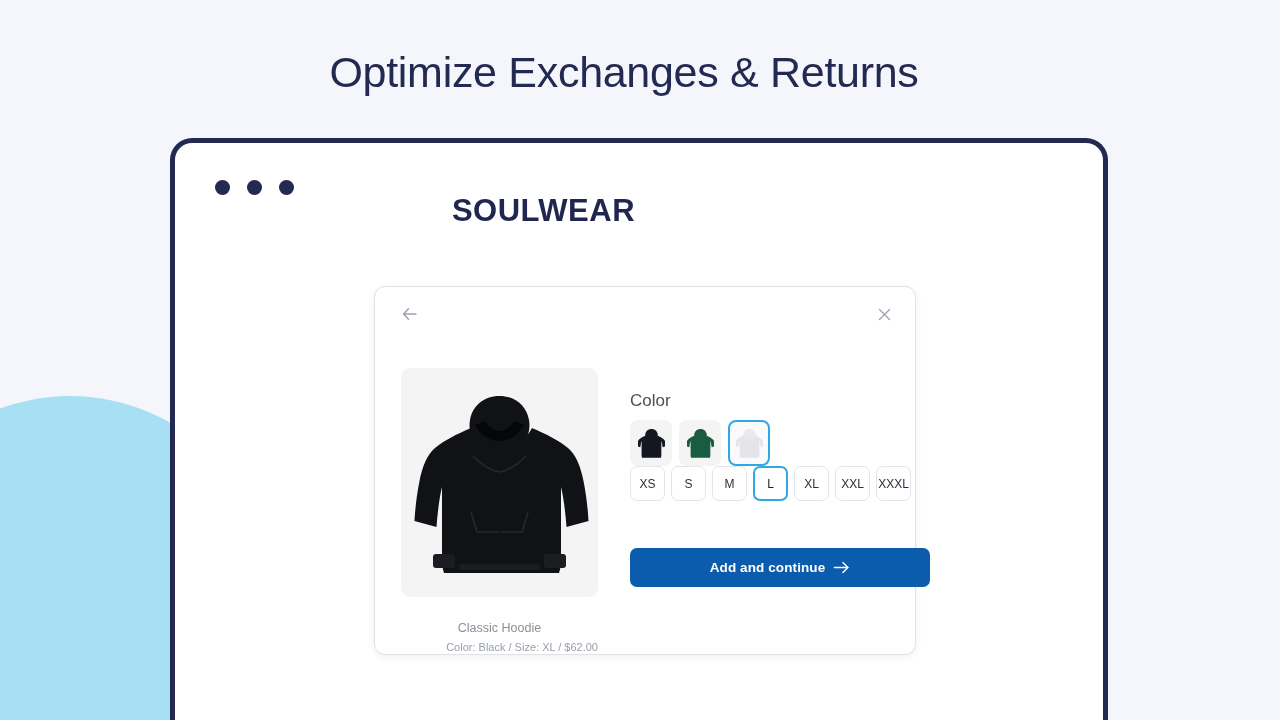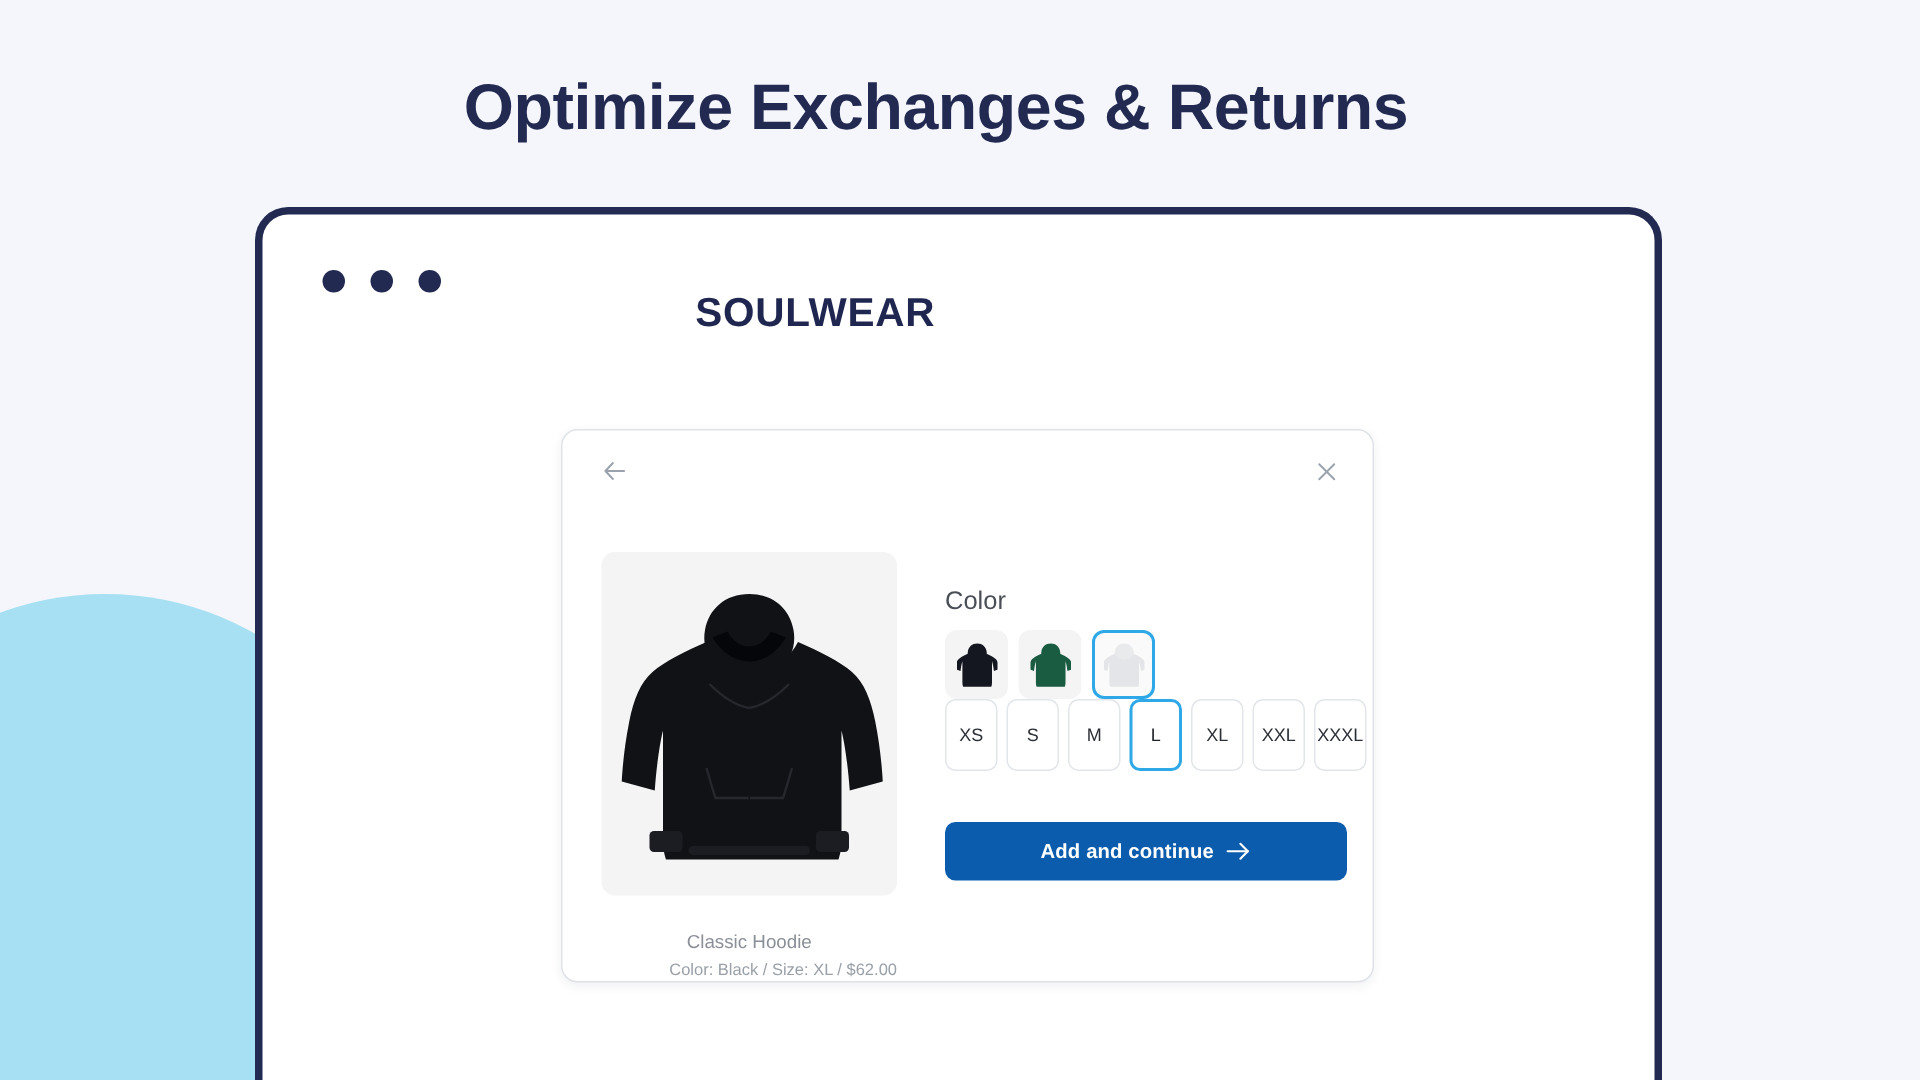--- a/index.html
+++ b/index.html
@@ -26,21 +26,21 @@
   }
 
   
   .page-title {
     position: absolute;
     top: 48px;
     left: 0;
     width: 1248px;
     text-align: center;
     font-size: 43px;
-    font-weight: 700;
+    font-weight: 400;
     letter-spacing: -0.3px;
     color: #232a52;
     z-index: 3;
   }
 
   
   .browser {
     position: absolute;
     left: 170px;
     top: 138px;
@@ -67,21 +67,21 @@
     border-radius: 50%;
     background: #232a52;
   }
 
   .brand {
     position: absolute;
     top: 50px;
     left: 0;
     width: 737px;
     text-align: center;
-    font-size: 27px;
+    font-size: 31px;
     font-weight: bold;
     letter-spacing: 0.5px;
     color: #1f2650;
   }
 
   
   .modal {
     position: absolute;
     left: 199px;
     top: 143px;
@@ -181,41 +181,41 @@
   }
   .swatch.selected {
     border-color: #2fa8e8;
     background: #fafafb;
   }
 
   .size-row { display: flex; gap: 6px; }
 
   .size-btn {
     min-width: 35px;
-    height: 48px;
+    height: 35px;
     padding: 0 7px;
     border-radius: 7px;
     border: 1px solid #e2e5e9;
     background: #ffffff;
     font-family: "Liberation Sans", sans-serif;
     font-size: 12px;
     color: #2b2f36;
     display: flex;
     align-items: center;
     justify-content: center;
     cursor: pointer;
   }
   .size-btn.selected {
     border: 2px solid #2fa8e8;
     color: #1b1f26;
   }
 
   .cta {
-    margin-top: 34px;
-    width: 268px;
+    margin-top: 47px;
+    width: 300px;
     height: 39px;
     border: none;
     border-radius: 7px;
     background: #0b5cad;
     color: #ffffff;
     font-family: "Liberation Sans", sans-serif;
     font-size: 13.5px;
     font-weight: bold;
     letter-spacing: 0.1px;
     display: flex;

